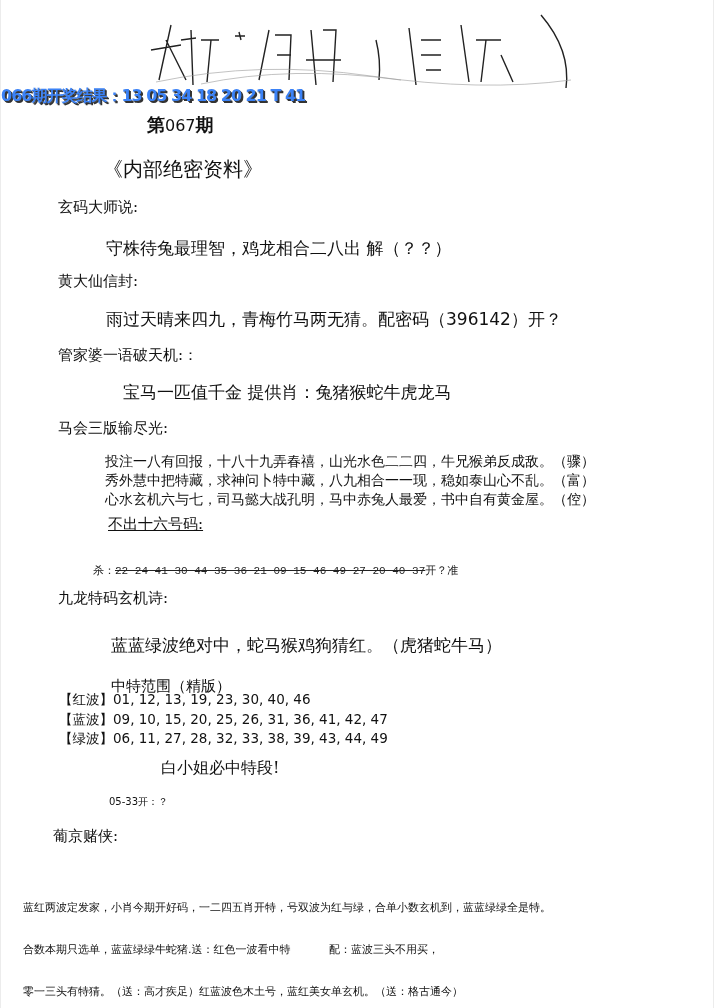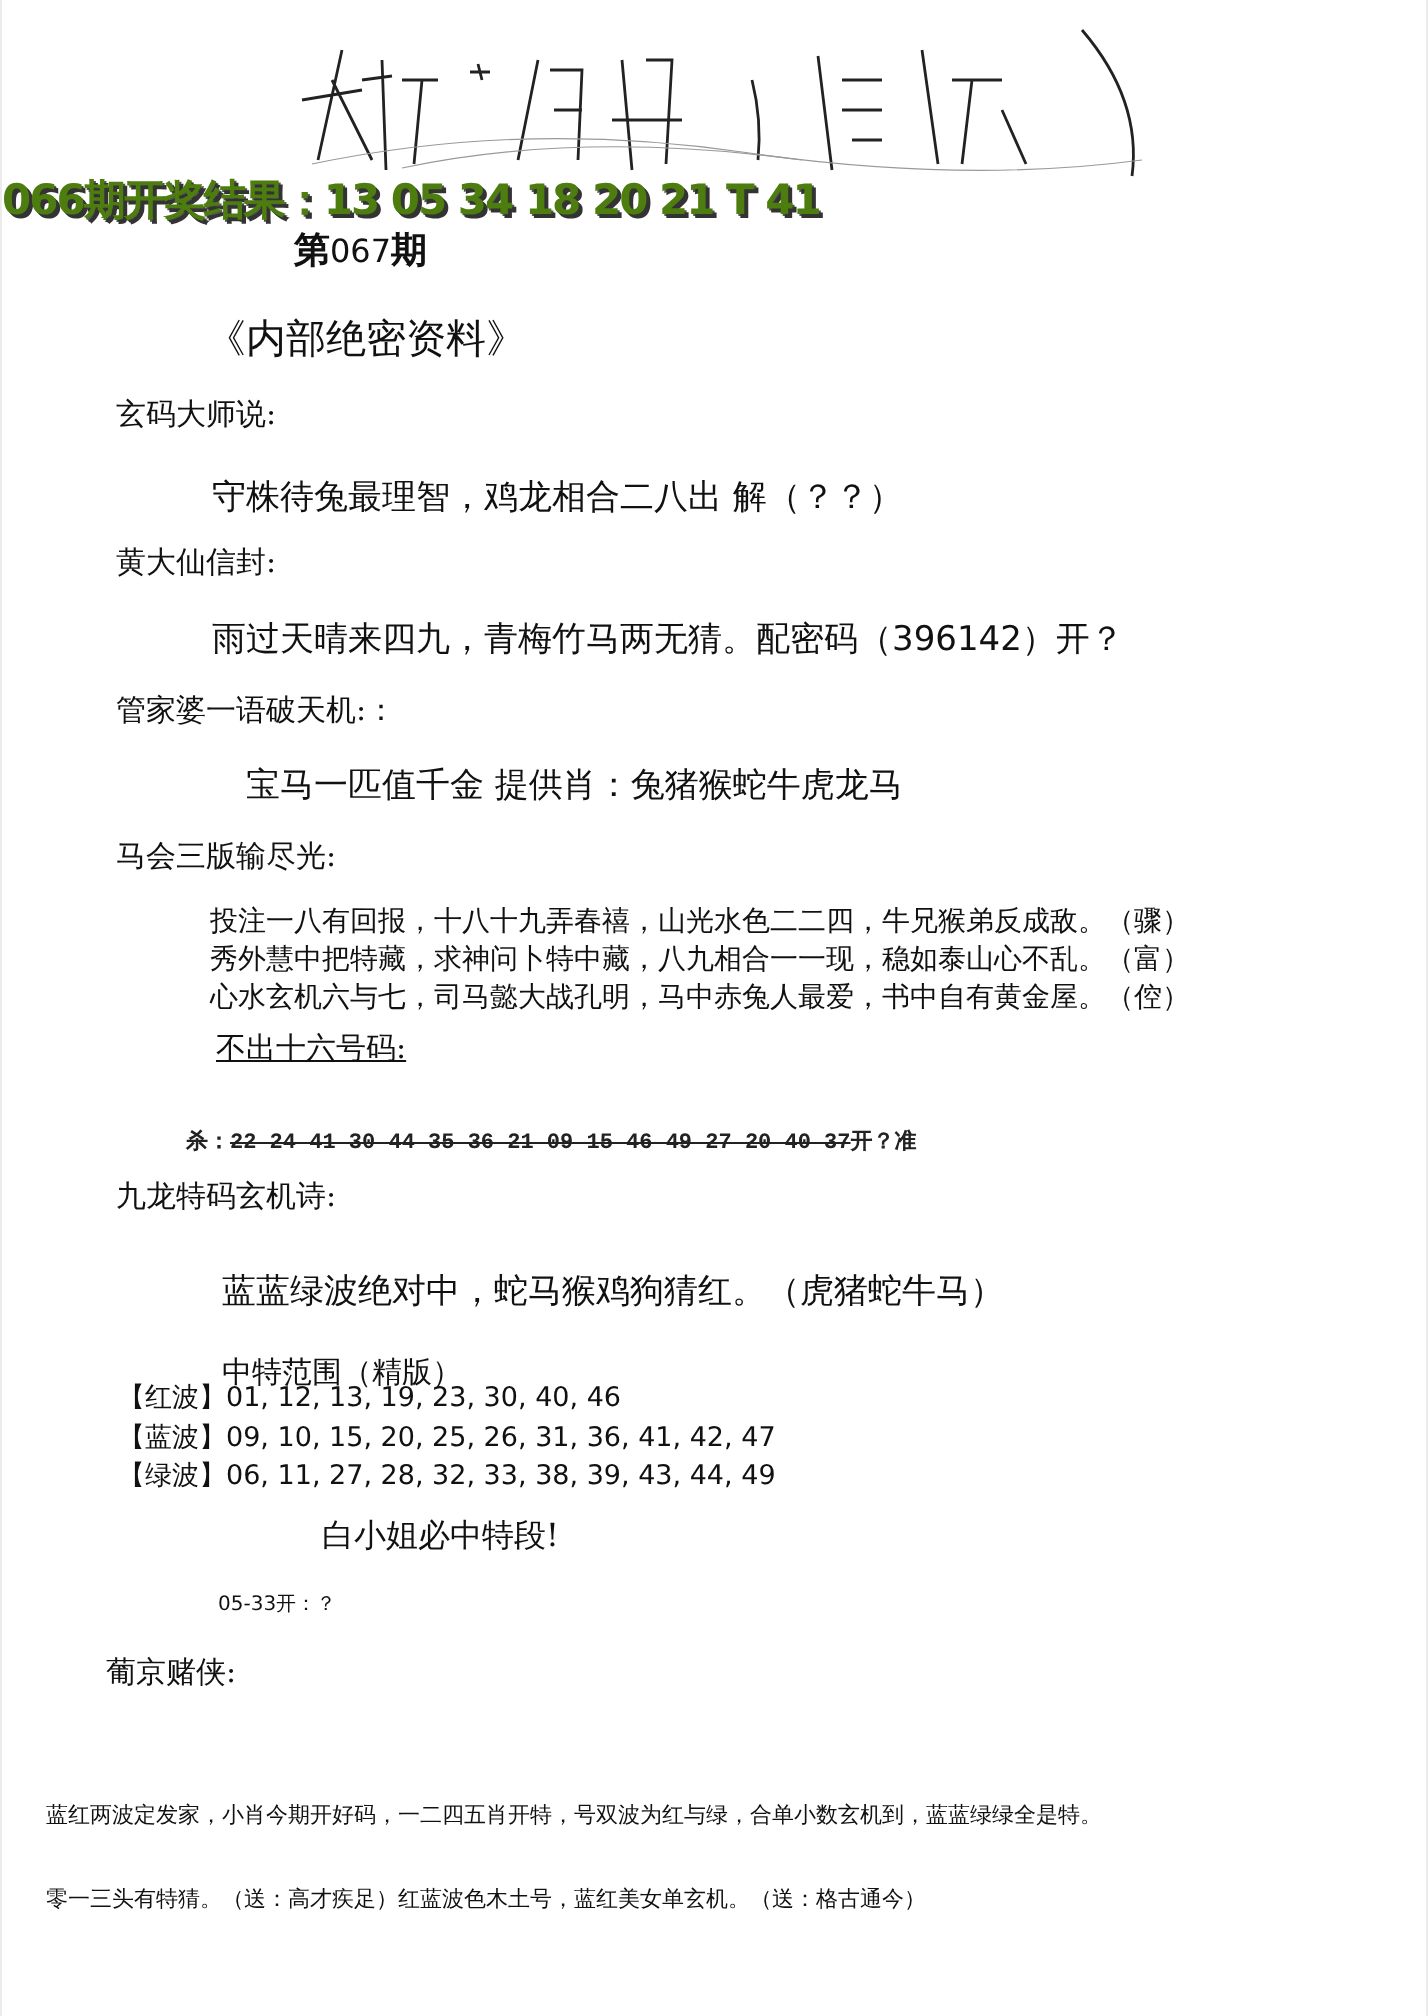--- a/index.html
+++ b/index.html
@@ -8,31 +8,31 @@
     font-family: "DejaVu Serif", "Liberation Serif", serif; color: #111;
     border-left: 1px solid #ececec; border-right: 1px solid #ececec; box-sizing: border-box;
   }
   .abs { position: absolute; white-space: nowrap; }
   .title-art {
     left: 140px; top: 10px; width: 440px; height: 80px;
   }
   .title-art svg { width: 100%; height: 100%; }
   .result-banner {
     left: 0px; top: 86px; font-family: "DejaVu Sans", "Liberation Sans", sans-serif;
-    font-size: 21px; font-weight: bold; color: #4d7c0f; letter-spacing: -1px;
+    font-size: 16px; font-weight: bold; color: #3b82f6; letter-spacing: -1px;
     text-shadow: 2px 2px 0 #333, 1px 1px 0 #555;
   }
   .issue { left: 146px; top: 113px; font-size: 18px; font-weight: bold;
     font-family: "DejaVu Sans", "Liberation Sans", sans-serif; }
   .issue .num { font-weight: normal; font-size: 16px; }
   .h-big { font-size: 19px; }
   .label { font-size: 15px; }
   .poem { font-family: "DejaVu Sans", "Liberation Sans", sans-serif; font-size: 17px; }
   .verse { font-family: "DejaVu Sans", "Liberation Sans", sans-serif; font-size: 14px; line-height: 19px; }
-  .kill { font-family: "Liberation Mono", "DejaVu Sans Mono", monospace; font-size: 11px; color: #222; font-weight: bold; }
+  .kill { font-family: "Liberation Mono", "DejaVu Sans Mono", monospace; font-size: 11px; color: #222; }
   .kill .nums { text-decoration: line-through; }
   .wave { font-family: "DejaVu Sans", "Liberation Sans", sans-serif; font-size: 13.5px; line-height: 19.5px; }
   .wave .tag { font-family: "DejaVu Serif", serif; }
   .note { font-family: "DejaVu Sans", "Liberation Sans", sans-serif; font-size: 11px; line-height: 14px; }
 </style>
 </head>
 <body>
 
 <div class="abs title-art">
   <svg viewBox="0 0 440 80">
@@ -89,14 +89,15 @@
   <div><span class="tag">【绿波】</span><span>06, 11, 27, 28, 32, 33, 38, 39, 43, 44, 49</span></div>
 </div>
 
 <div class="abs label" style="left:120px;top:758px;font-size:16px;margin-left:40px;">白小姐必中特段!</div>
 <div class="abs" style="left:108px;top:795px;font-family:'DejaVu Sans','Liberation Sans',sans-serif;font-size:10px;">05-33开：？</div>
 
 <div class="abs label" style="left:52px;top:827px;">葡京赌侠:</div>
 
 <div class="abs note" style="left:22px;top:873px;white-space:pre;">
   <div>蓝红两波定发家，小肖今期开好码，一二四五肖开特，号双波为红与绿，合单小数玄机到，蓝蓝绿绿全是特。</div>
+  <div>合数本期只选单，蓝蓝绿绿牛蛇猪.送：红色一波看中特           配：蓝波三头不用买，</div>
   <div>零一三头有特猜。（送：高才疾足）红蓝波色木土号，蓝红美女单玄机。（送：格古通今）</div>
 </div>
 
 </body></html>

